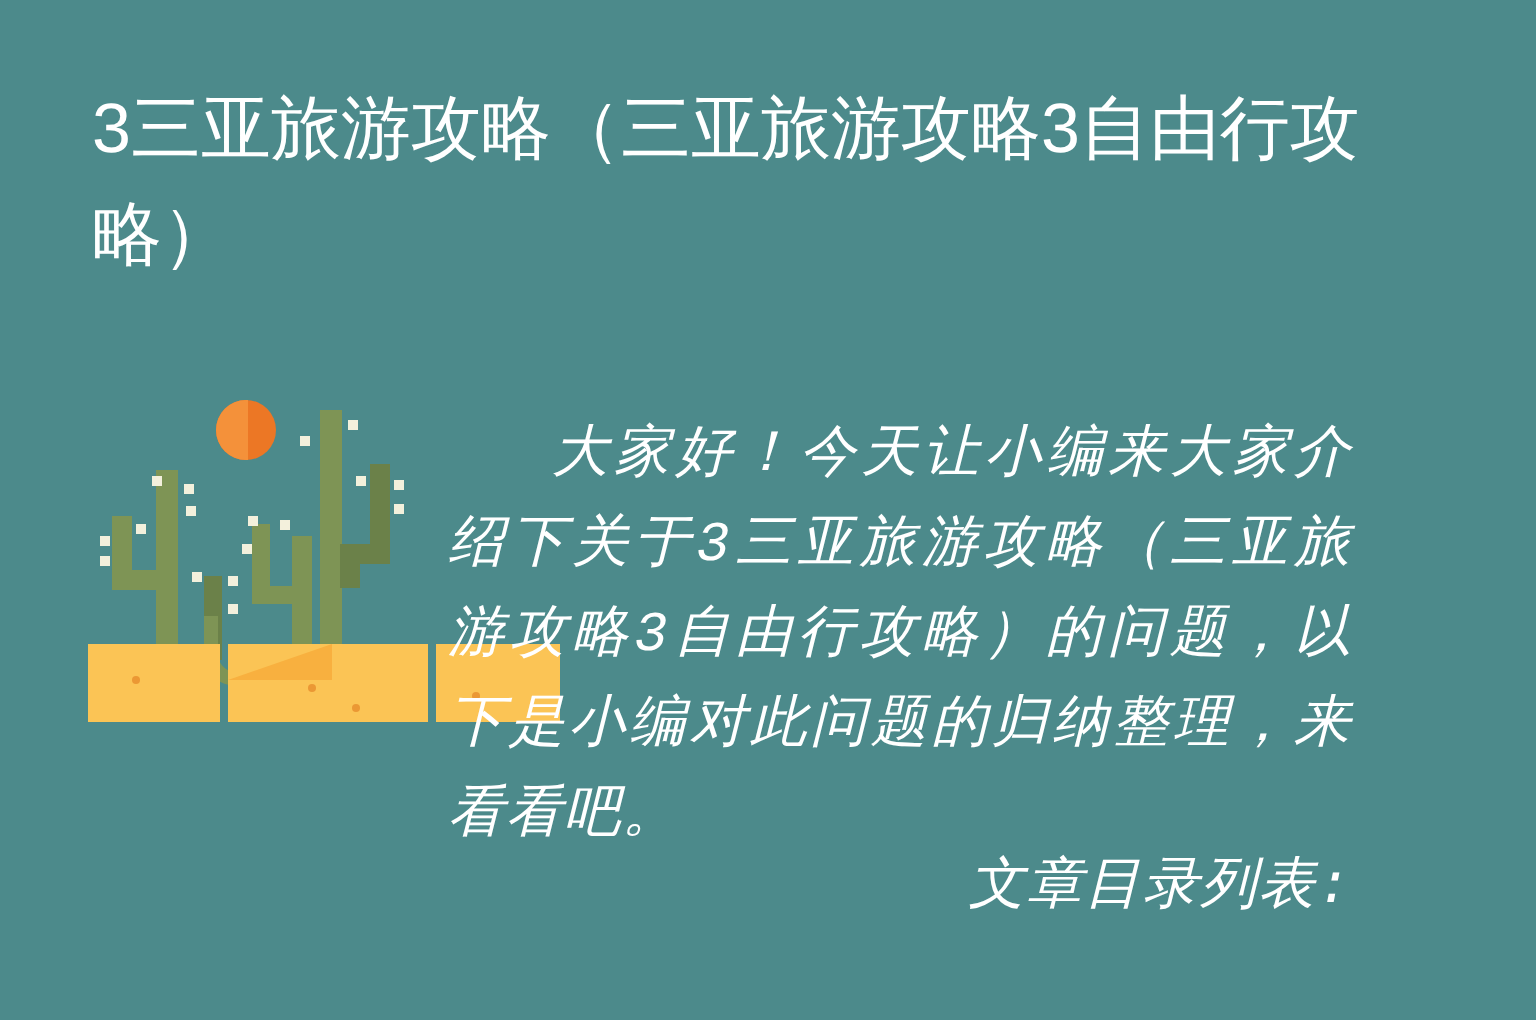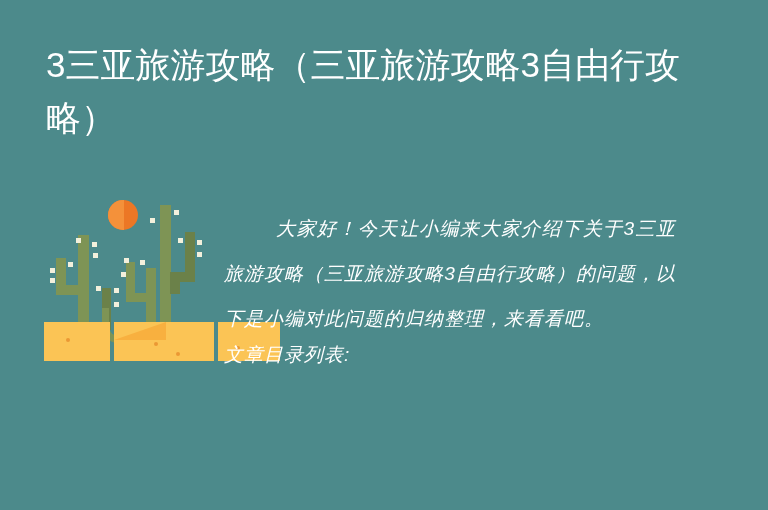--- a/index.html
+++ b/index.html
@@ -35,39 +35,39 @@
     white-space: pre-wrap;
   }
 
   
   #article-body {
     position: absolute;
     left: 224px;
     top: 206px;
     width: 452px;
     color: #ffffff;
-    font-family: Liberation Sans, sans-serif;
-    font-size: 19px;
+    font-family: Liberation Mono, monospace;
+    font-size: 28px;
     line-height: 45px;
     font-style: italic;
     font-weight: 300;
     letter-spacing: 1.0px;
     text-align: justify;
     text-justify: inter-character;
   }
   #article-body .para-intro {
     margin: 0;
     text-indent: 52px;
     text-align: justify;
     text-justify: inter-character;
   }
   #article-body .para-toc {
     margin: 0;
     margin-top: -9px;
-    text-align: left;
+    text-align: right;
     white-space: nowrap;
   }
 
   
   #desert-illustration {
     position: absolute;
     left: 30px;
     top: 190px;
     width: 200px;
     height: 180px;

